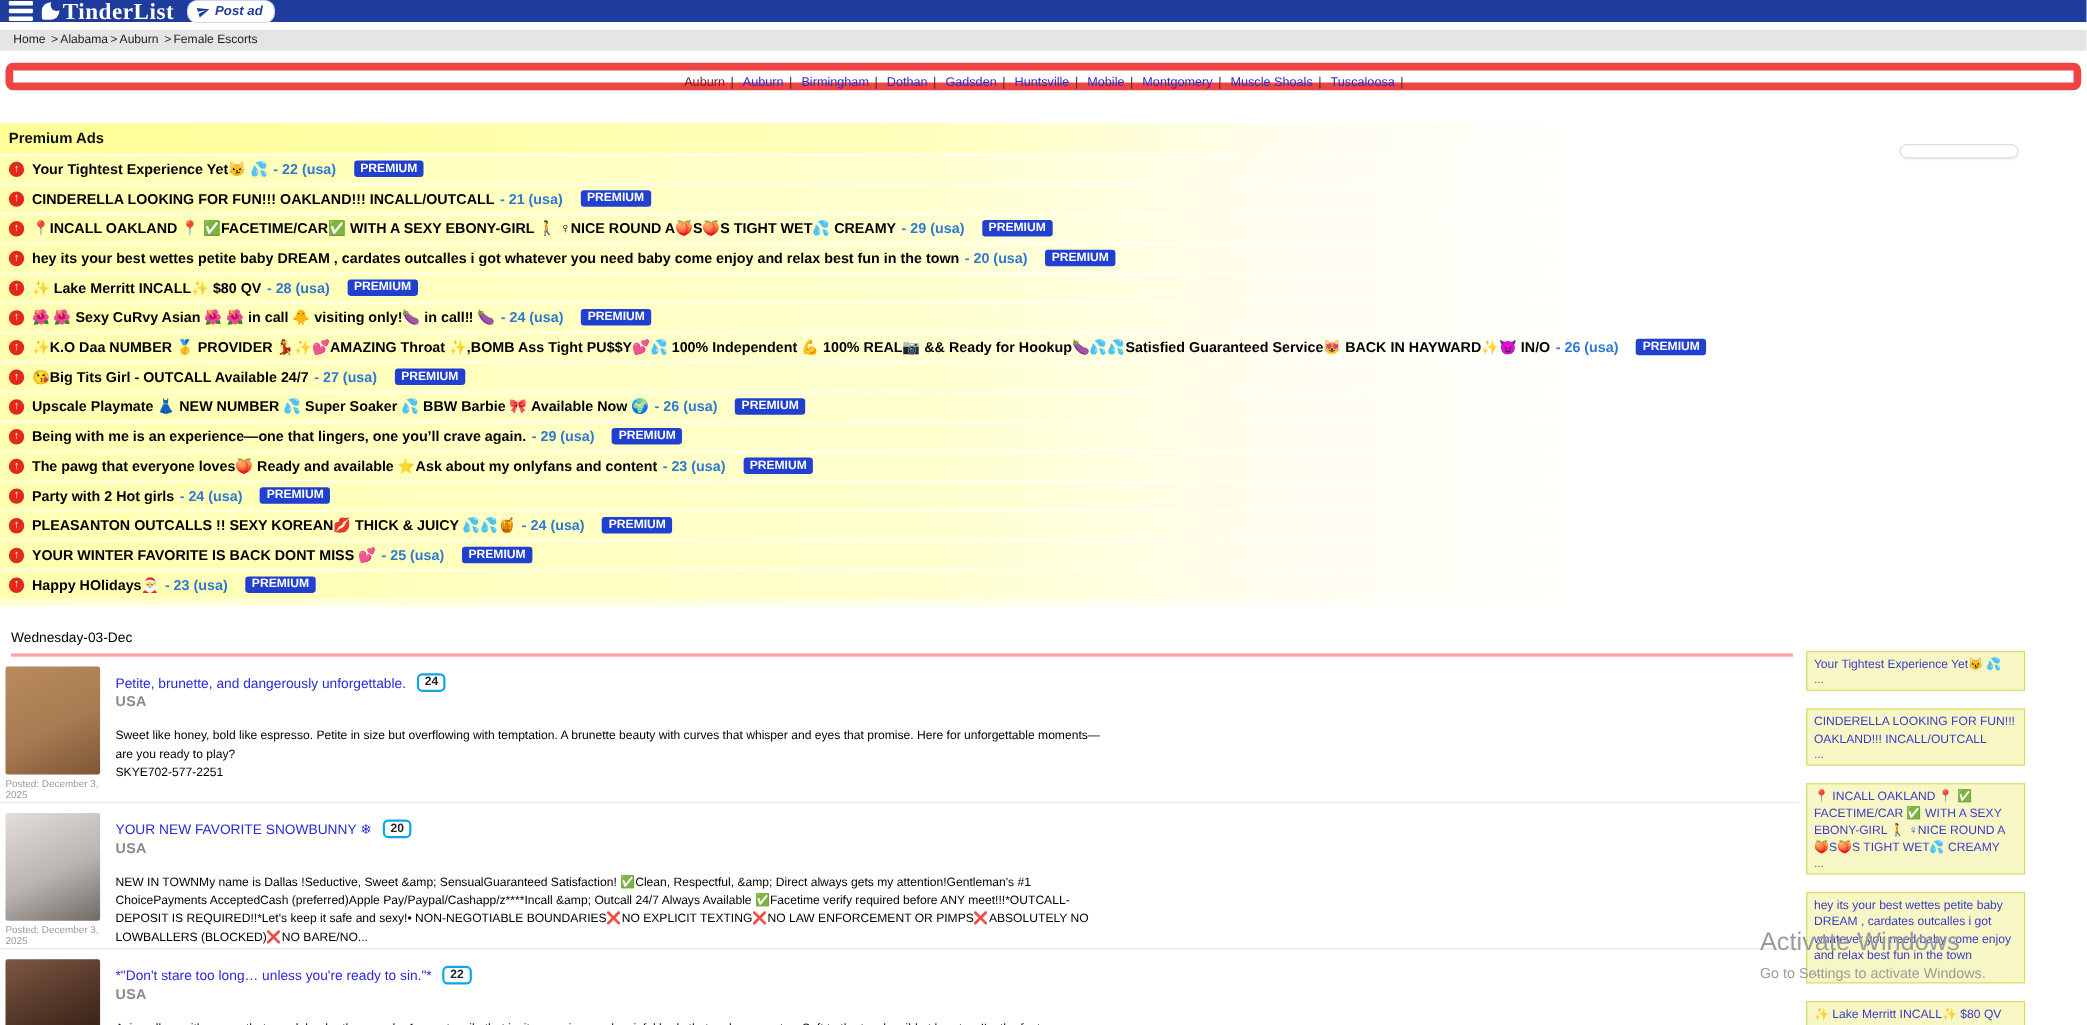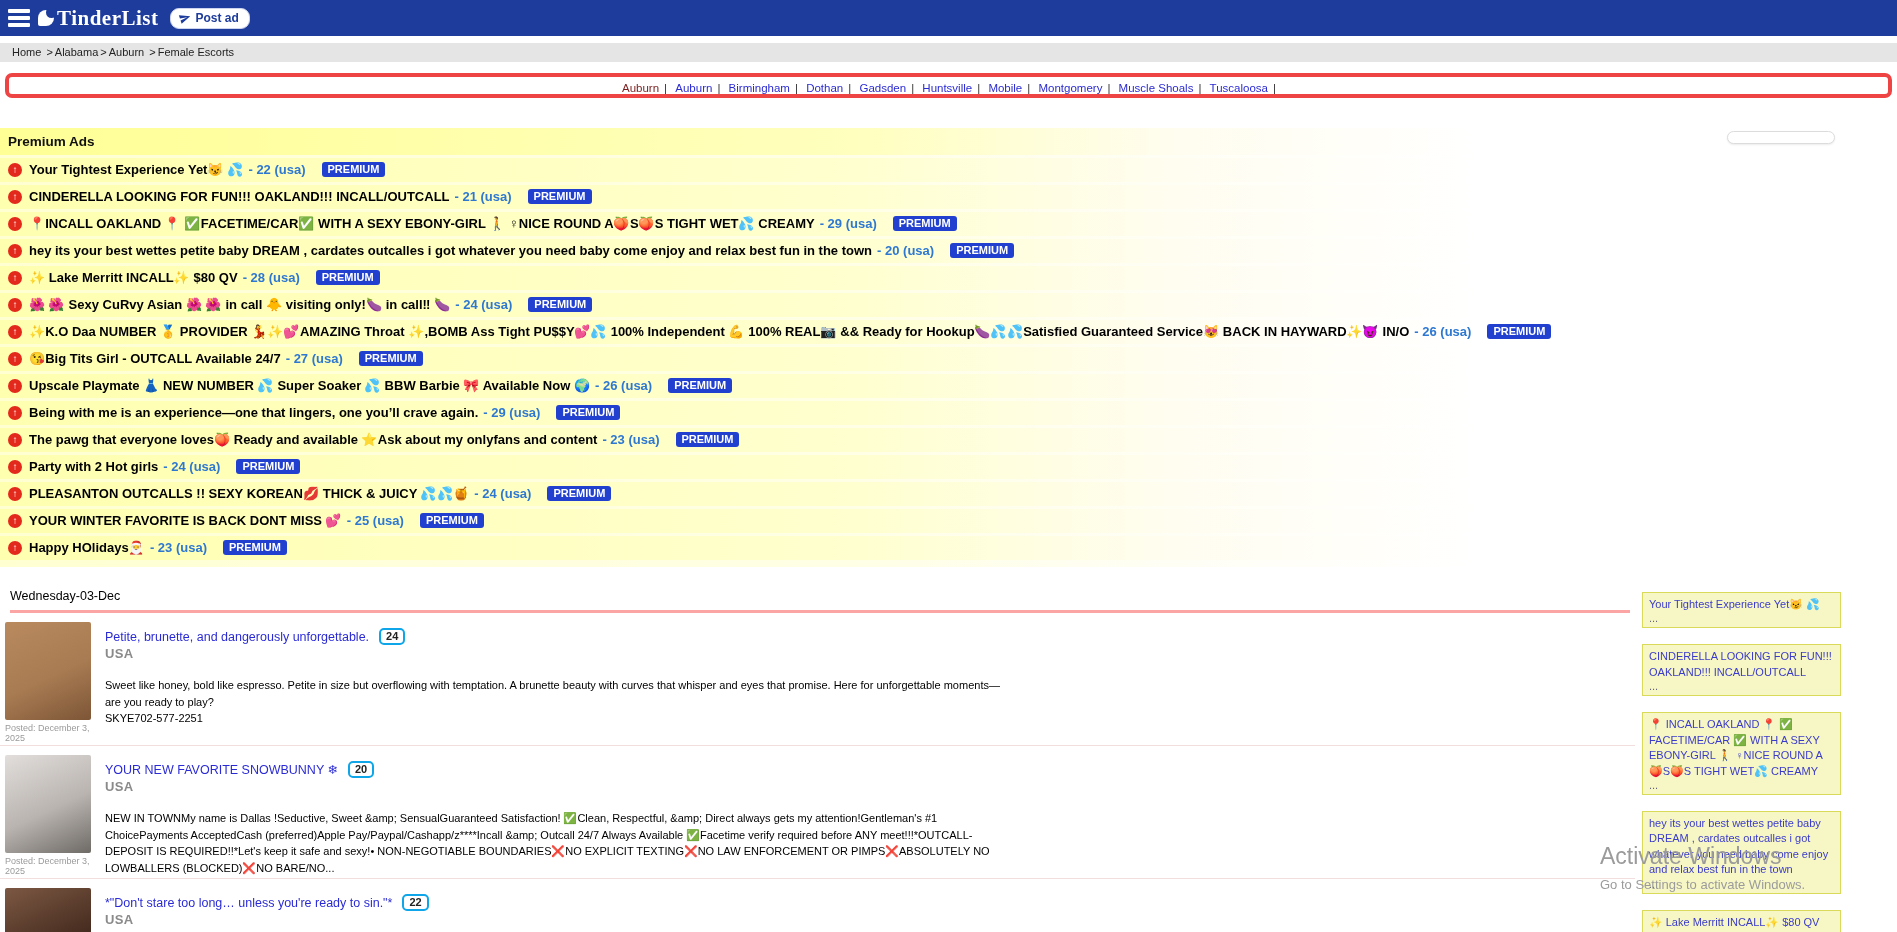--- a/index.html
+++ b/index.html
@@ -1,39 +1,39 @@
 <!DOCTYPE html>
 <html><head>
 <meta charset="utf-8">
 <style>
   * { box-sizing: border-box; margin: 0; padding: 0; }
   html,body { width:1897px; height:932px; overflow:hidden; background:#fff;
     font-family:"Liberation Sans", sans-serif; position:relative; }
 
   
-  .topbar { height:36px; background:#1e3c9b; display:flex; align-items:center; padding:0 6px; }
+  .topbar { height:20px; background:#1e3c9b; display:flex; align-items:center; padding:0 6px; }
   .hamburger { width:22px; height:18px; display:flex; flex-direction:column; justify-content:space-between; margin:0 8px 0 2px; cursor:pointer; }
   .hamburger span { display:block; height:4px; background:#fff; border-radius:1px; }
   .brand { display:flex; align-items:center; color:#fff; font-family:"Liberation Serif", serif;
     font-size:21px; font-weight:bold; letter-spacing:.5px; }
   .brand-icon { width:16px; height:16px; background:#fff; border-radius:50% 50% 50% 2px;
     display:inline-block; margin-right:3px; position:relative; }
   .brand-icon::after{ content:""; position:absolute; right:-3px; top:-3px; width:11px; height:11px;
     background:#1e3c9b; border-radius:50%; }
   .postad { margin-left:12px; background:#fff; color:#1e3c9b; font-weight:bold; font-size:12px;
-    border:1px solid #cdd4ee; border-radius:9px; padding:2px 10px 3px 8px; display:flex; align-items:center; gap:4px; cursor:pointer; }
+    border:1px solid #cdd4ee; border-radius:9px; padding:2px 10px 3px 8px; display:flex; align-items:center; gap:4px; cursor:pointer;font-style:italic; }
   .postad svg { transform:rotate(-18deg); }
 
   
   .crumbbar { margin-top:7px; background:#e5e5e5; padding:3px 0 4px 12px; font-size:11px; color:#222; }
   .crumbbar span { margin-right:2px; }
   .crumb-link { cursor:pointer; }
 
   
-  .citybox { margin:11px 5px 0 5px; height:25px; background:#fff; border:4px solid #ef4444;
+  .citybox { margin:11px 5px 0 5px; height:25px; background:#fff; border:7px solid #ef4444;
     border-radius:7px; text-align:center; line-height:23px; font-size:11.5px; }
   .citybox .cur { color:#7a1d1d; margin:0 3px; cursor:pointer; }
   .citybox a.city { color:#2b2bd0; text-decoration:none; margin:0 3px; cursor:pointer; }
   .citybox .pipe { color:#333; margin:0 2px; }
 
   
   .premium-wrap { margin-top:30px; background:linear-gradient(90deg,#ffffd2 0%,#ffffe6 45%,#fffef5 62%,#ffffff 78%); padding-bottom:4px; }
   .premium-head { background:linear-gradient(90deg,#ffff96 0%,#ffffbe 45%,#fffdef 62%,#ffffff 78%);
     font-size:13.5px; font-weight:bold; color:#111; padding:6px 16px 6px 8px; margin-bottom:3px; }
   .prow { background:linear-gradient(90deg,#ffffb0 0%,#ffffcf 45%,#fffdf0 62%,#ffffff 78%);

